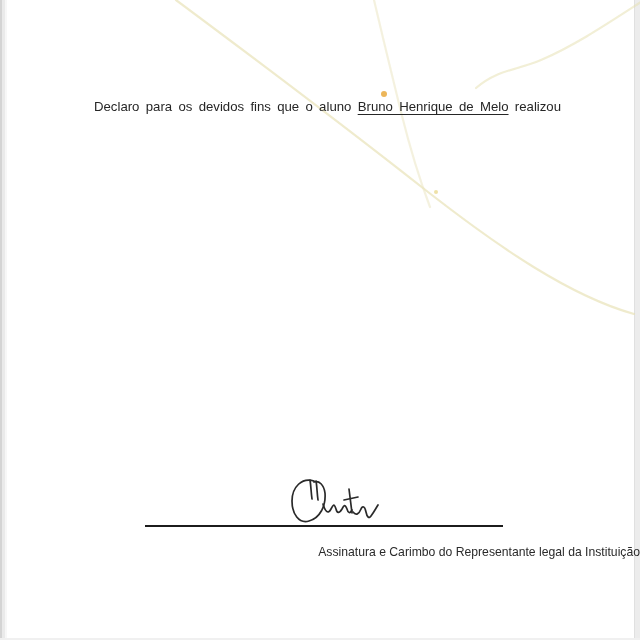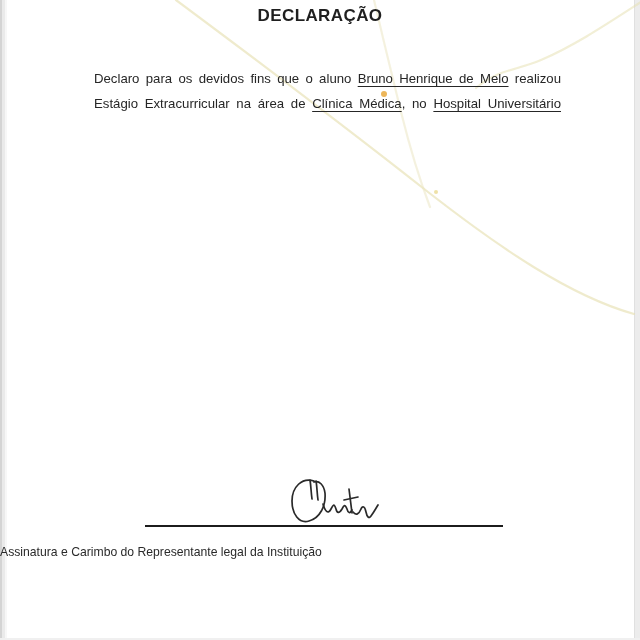--- a/index.html
+++ b/index.html
@@ -22,58 +22,56 @@
   .title{
     position:absolute;top:6px;left:0;width:640px;
     text-align:center;font-size:17px;font-weight:bold;
     letter-spacing:0.4px;color:#1f1f1f;z-index:2;margin:0;
   }
   
   .body-text{
     position:absolute;left:94px;top:66px;width:467px;z-index:2;
     font-size:13.2px;color:#262626;
   }
-  .bline{height:25px;line-height:25px;white-space:normal;}
+  .bline{height:25px;line-height:25px;white-space:normal;margin-top:28px;}
   .just{text-align:justify;text-align-last:justify;text-justify:inter-word;}
   .u{text-decoration:underline;text-decoration-thickness:1.1px;text-underline-offset:2.5px;}
   
   .ink-dot{position:absolute;left:381px;top:91px;width:6px;height:6px;border-radius:50%;
     background:#e9a93d;opacity:.85;z-index:3;}
   .ink-dot-2{position:absolute;left:434px;top:190px;width:4px;height:4px;border-radius:50%;
     background:#ddc34f;opacity:.5;z-index:1;}
   
   .signature-svg{position:absolute;inset:0;z-index:2;pointer-events:none;}
   .sig-line{position:absolute;left:145px;top:525px;width:358px;height:2px;background:#1c1c1c;z-index:2;}
   .caption{
-    position:absolute;left:0;top:545px;width:640px;text-align:left;
+    position:absolute;left:0;top:545px;width:640px;text-align:right;
     font-size:12.2px;color:#2a2a2a;z-index:2;
   }
 </style>
 </head>
 <body>
 
 <div class="page">
 
   <svg class="bg-curves" width="640" height="640" viewBox="0 0 640 640">
     <g fill="none" stroke="#e6dfb0" stroke-width="2.2" stroke-linecap="round" opacity="0.75">
       <path d="M 176,0 C 262,64 352,132 428,192 C 500,248 570,296 634,314" opacity="0.85"></path>
       <path d="M 374,0 C 383,38 391,72 401,112 C 411,152 419,178 430,207" opacity="0.55"></path>
       <path d="M 641,2 C 607,24 574,46 541,60 C 514,71 497,70 476,88" opacity="0.7"></path>
     </g>
   </svg>
 
   <div class="edge-left"></div>
   <div class="edge-right"></div>
   <div class="edge-bottom"></div>
 
-  <h1 class="title">DECLARAÇÃO</h1>
 
   <div class="body-text">
     <div class="bline just"><span>Declaro para os devidos fins que o aluno </span><span class="u">Bruno Henrique de Melo</span><span> realizou</span></div>
-    <div class="bline just"><span>Estágio Extracurricular na área de </span><span class="u">Clínica Médica</span><span>, no </span><span class="u">Hospital Universitário</span></div>
   </div>
 
   <div class="ink-dot"></div>
   <div class="ink-dot-2"></div>
 
   <svg class="signature-svg" width="640" height="640" viewBox="0 0 640 640">
     <g fill="none" stroke="#2a2a2a" stroke-width="1.7" stroke-linecap="round" stroke-linejoin="round">
       <path d="M 314,481 C 302,477 292,487 292,501 C 292,514 299,524 309,521 C 320,518 326,506 325,493 C 324,485 319,480 314,482"></path>
       <path d="M 312,499 C 311,492 311,486 310,480"></path>
       <path d="M 318,500 C 317,493 317,486 316,481"></path>

